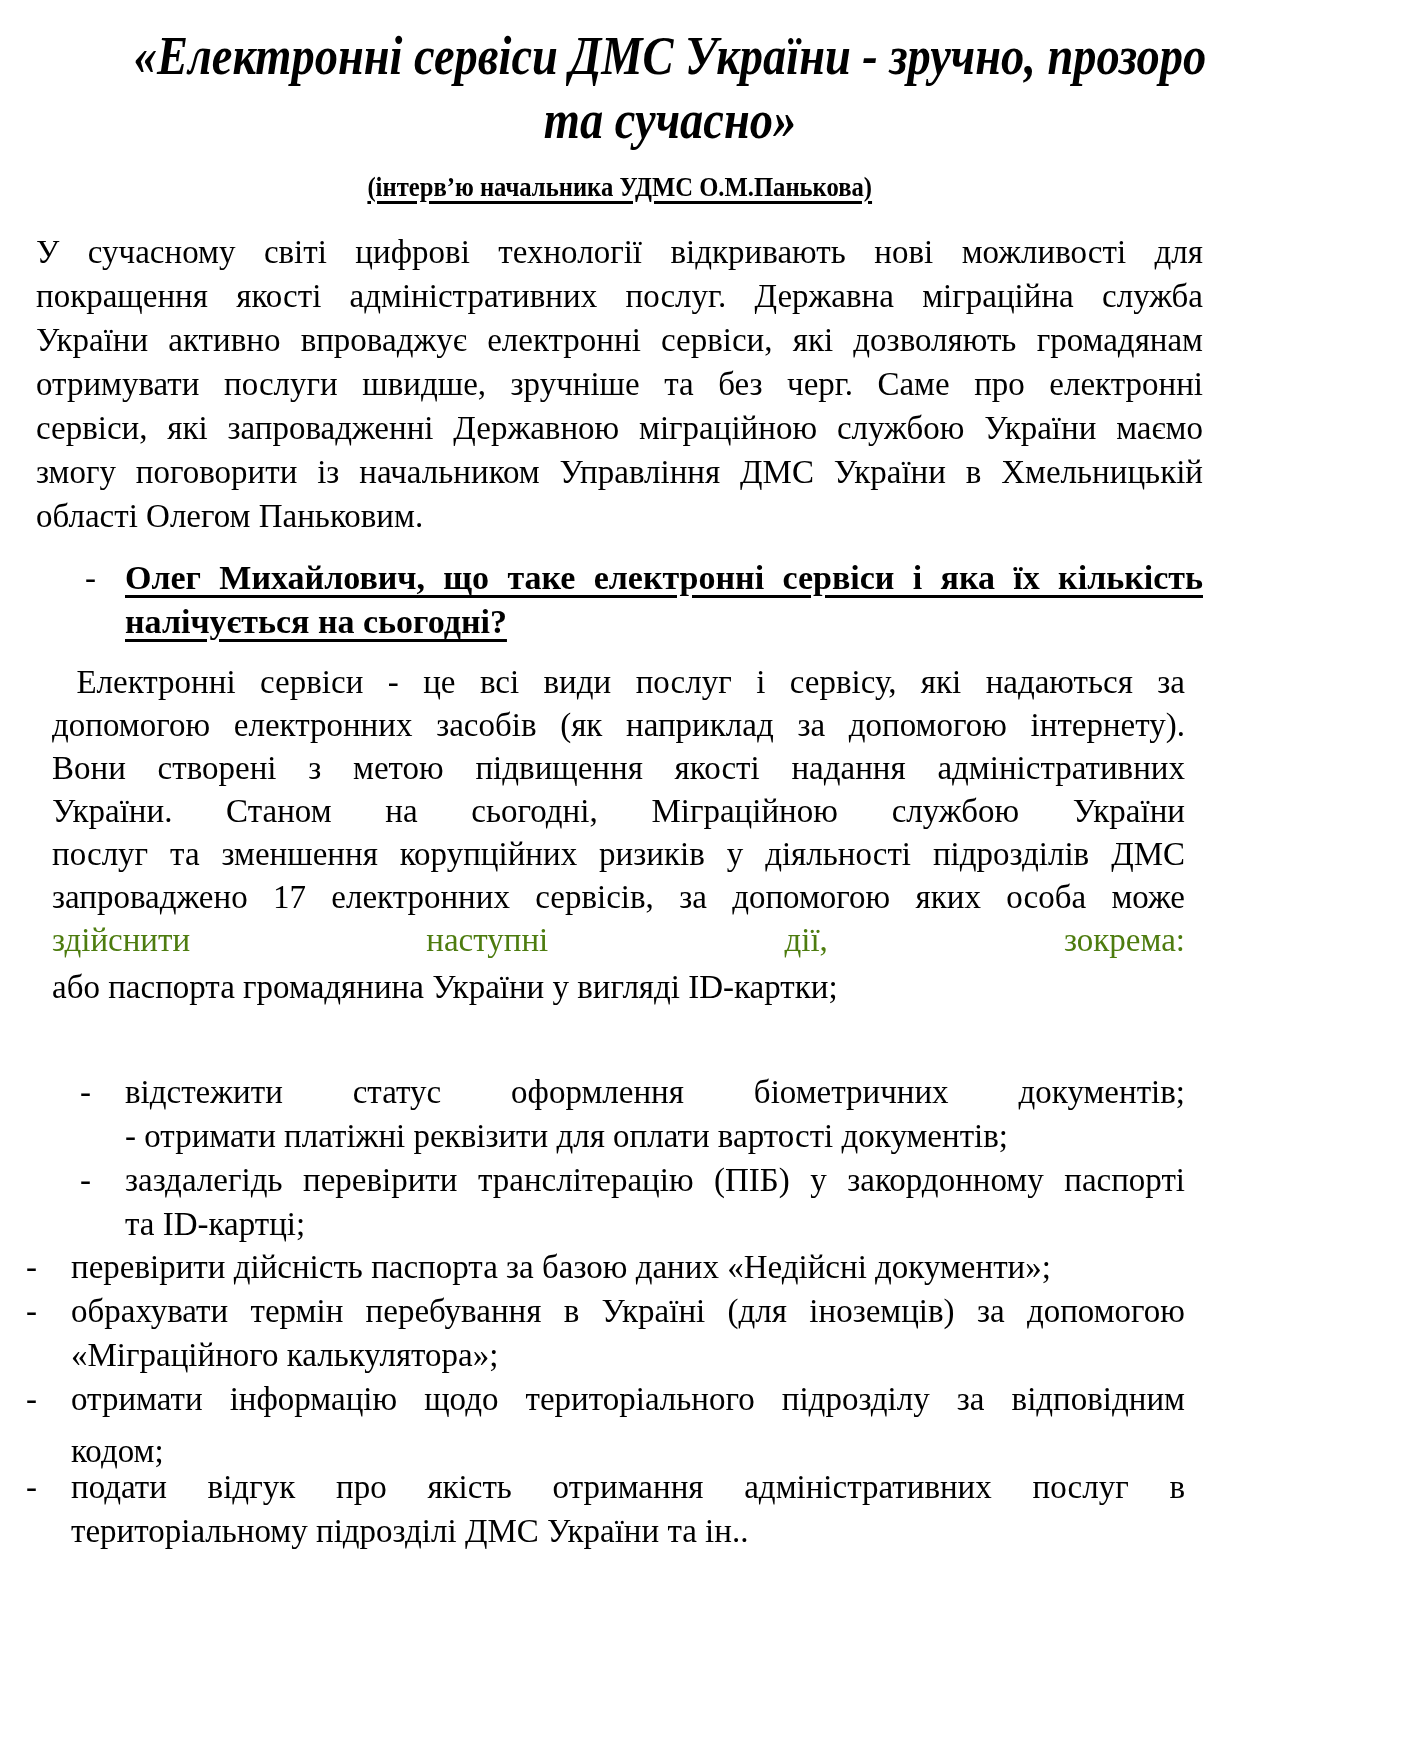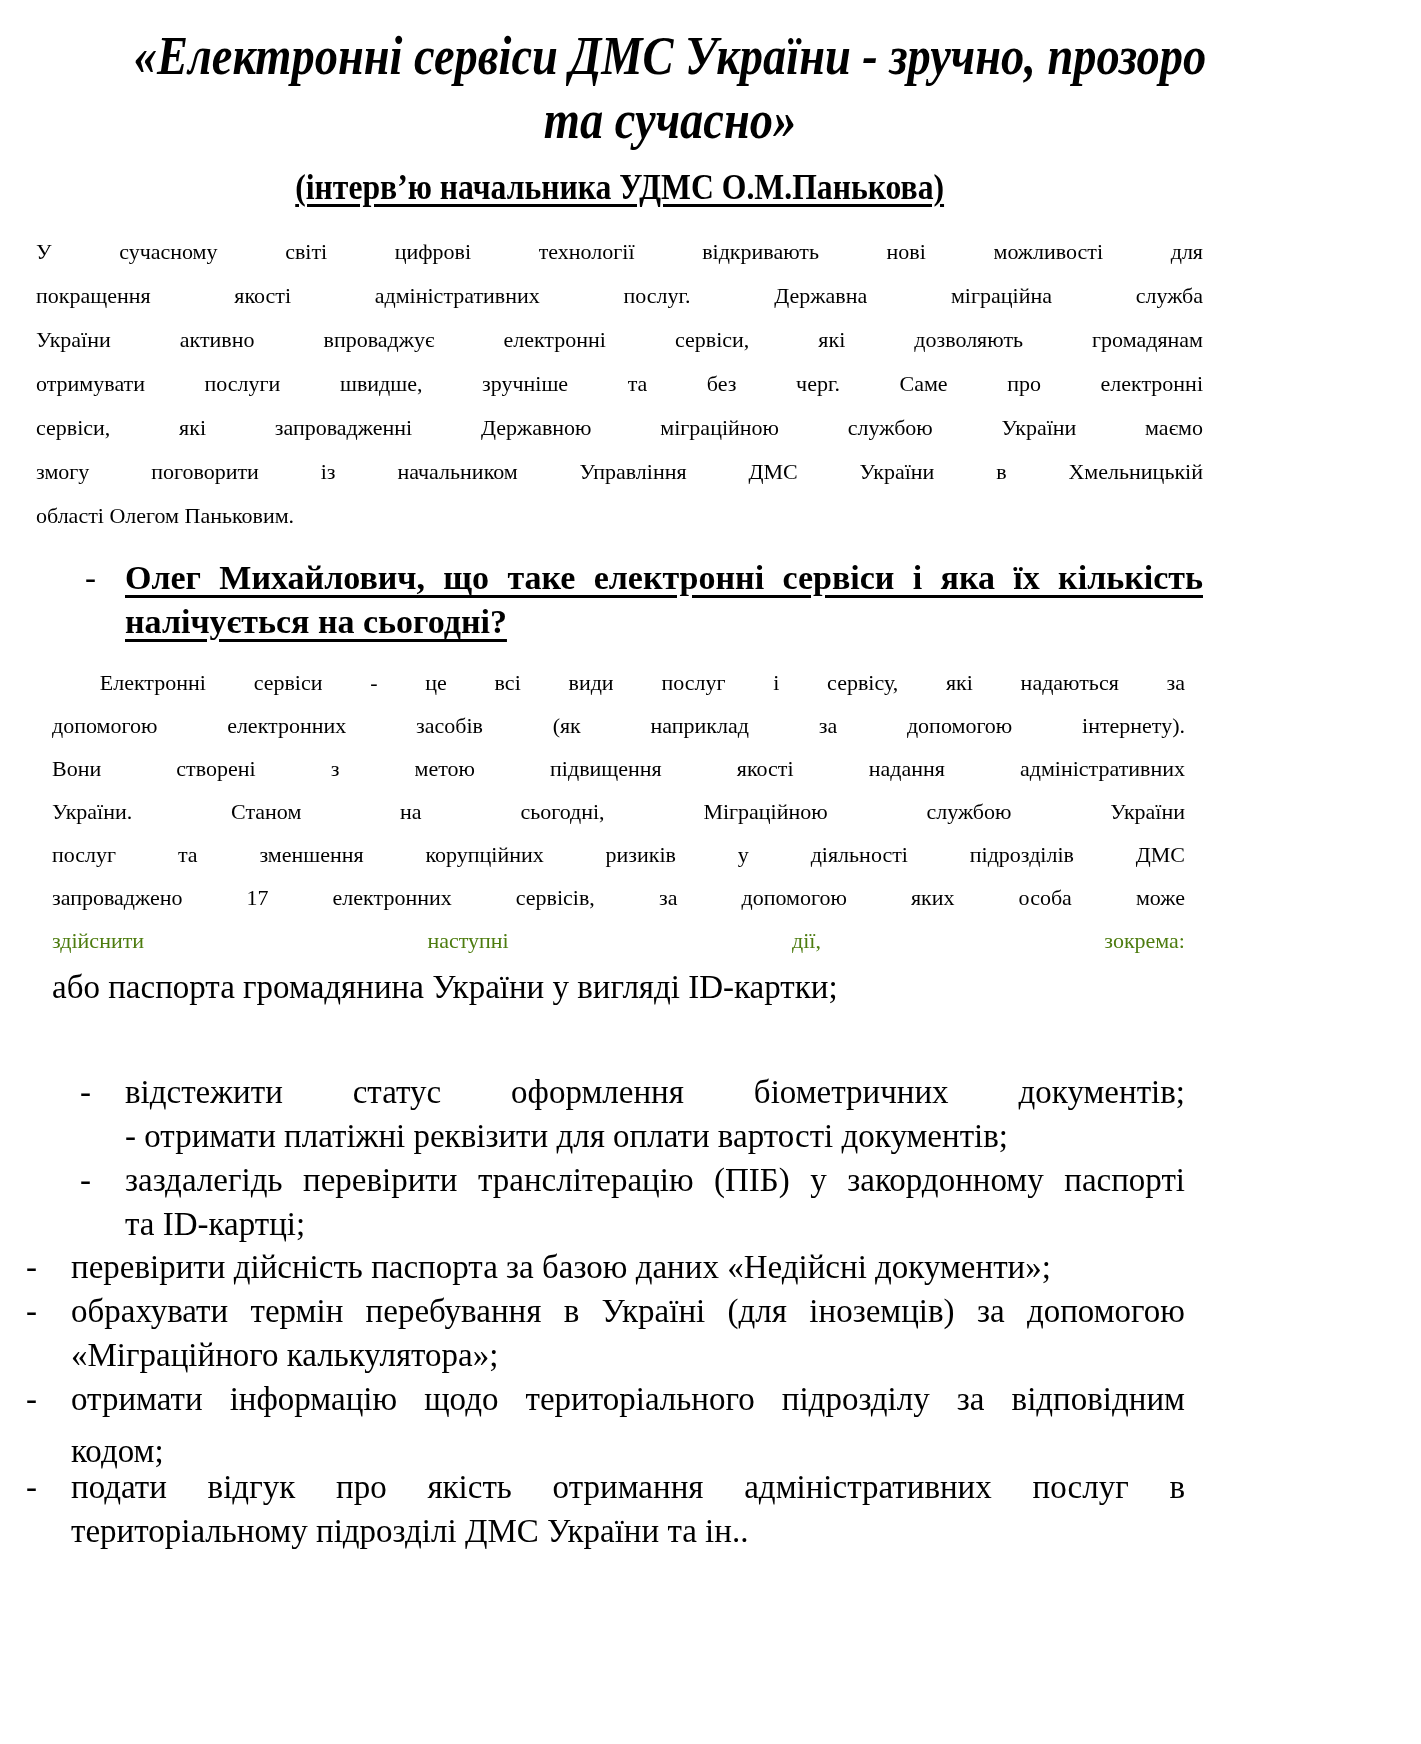--- a/index.html
+++ b/index.html
@@ -2,24 +2,24 @@
 <html><head>
 <meta charset="utf-8">
 <style>
   html, body { margin: 0; padding: 0; background: #ffffff; }
   body { width: 1421px; height: 1744px; position: relative; overflow: hidden;
          font-family: "Liberation Serif", "DejaVu Serif", serif; color: #000; }
   .title { position: absolute; left: 0; width: 1340px; text-align: center;
            font-weight: bold; font-style: italic; font-size: 54px; line-height: 64px;
            transform: scaleX(0.86); transform-origin: 670px 0; letter-spacing: 0px; }
   .subtitle { position: absolute; left: 0; width: 1240px; text-align: center; top: 164px;
-              font-weight: bold; font-size: 36px; line-height: 46px; }
+              font-weight: bold; font-size: 28px; line-height: 46px; }
   .subtitle span { text-decoration: underline; text-decoration-thickness: 3px; text-underline-offset: 5px;
                    display: inline-block; transform: scaleX(0.88); }
-  .para { position: absolute; font-size: 22px; line-height: 44px; text-align: justify; }
+  .para { position: absolute; font-size: 33px; line-height: 44px; text-align: justify; }
   .line { display: block; white-space: nowrap; text-align: justify; text-align-last: justify; height: 44px; }
   .line.last { text-align-last: left; }
   .q { position: absolute; font-weight: bold; font-size: 34px; line-height: 44px; }
   .q .qtext { position: absolute; left: 40px; width: 1078px; }
   .q .qline { display: block; white-space: nowrap; text-align: justify; text-align-last: justify;
               text-decoration: underline; text-decoration-thickness: 3px; text-underline-offset: 6px; }
   .q .qline.last { text-align-last: left; }
   .dash { position: absolute; font-size: 33px; }
   .li { position: absolute; font-size: 33px; line-height: 44px; }
 </style>

